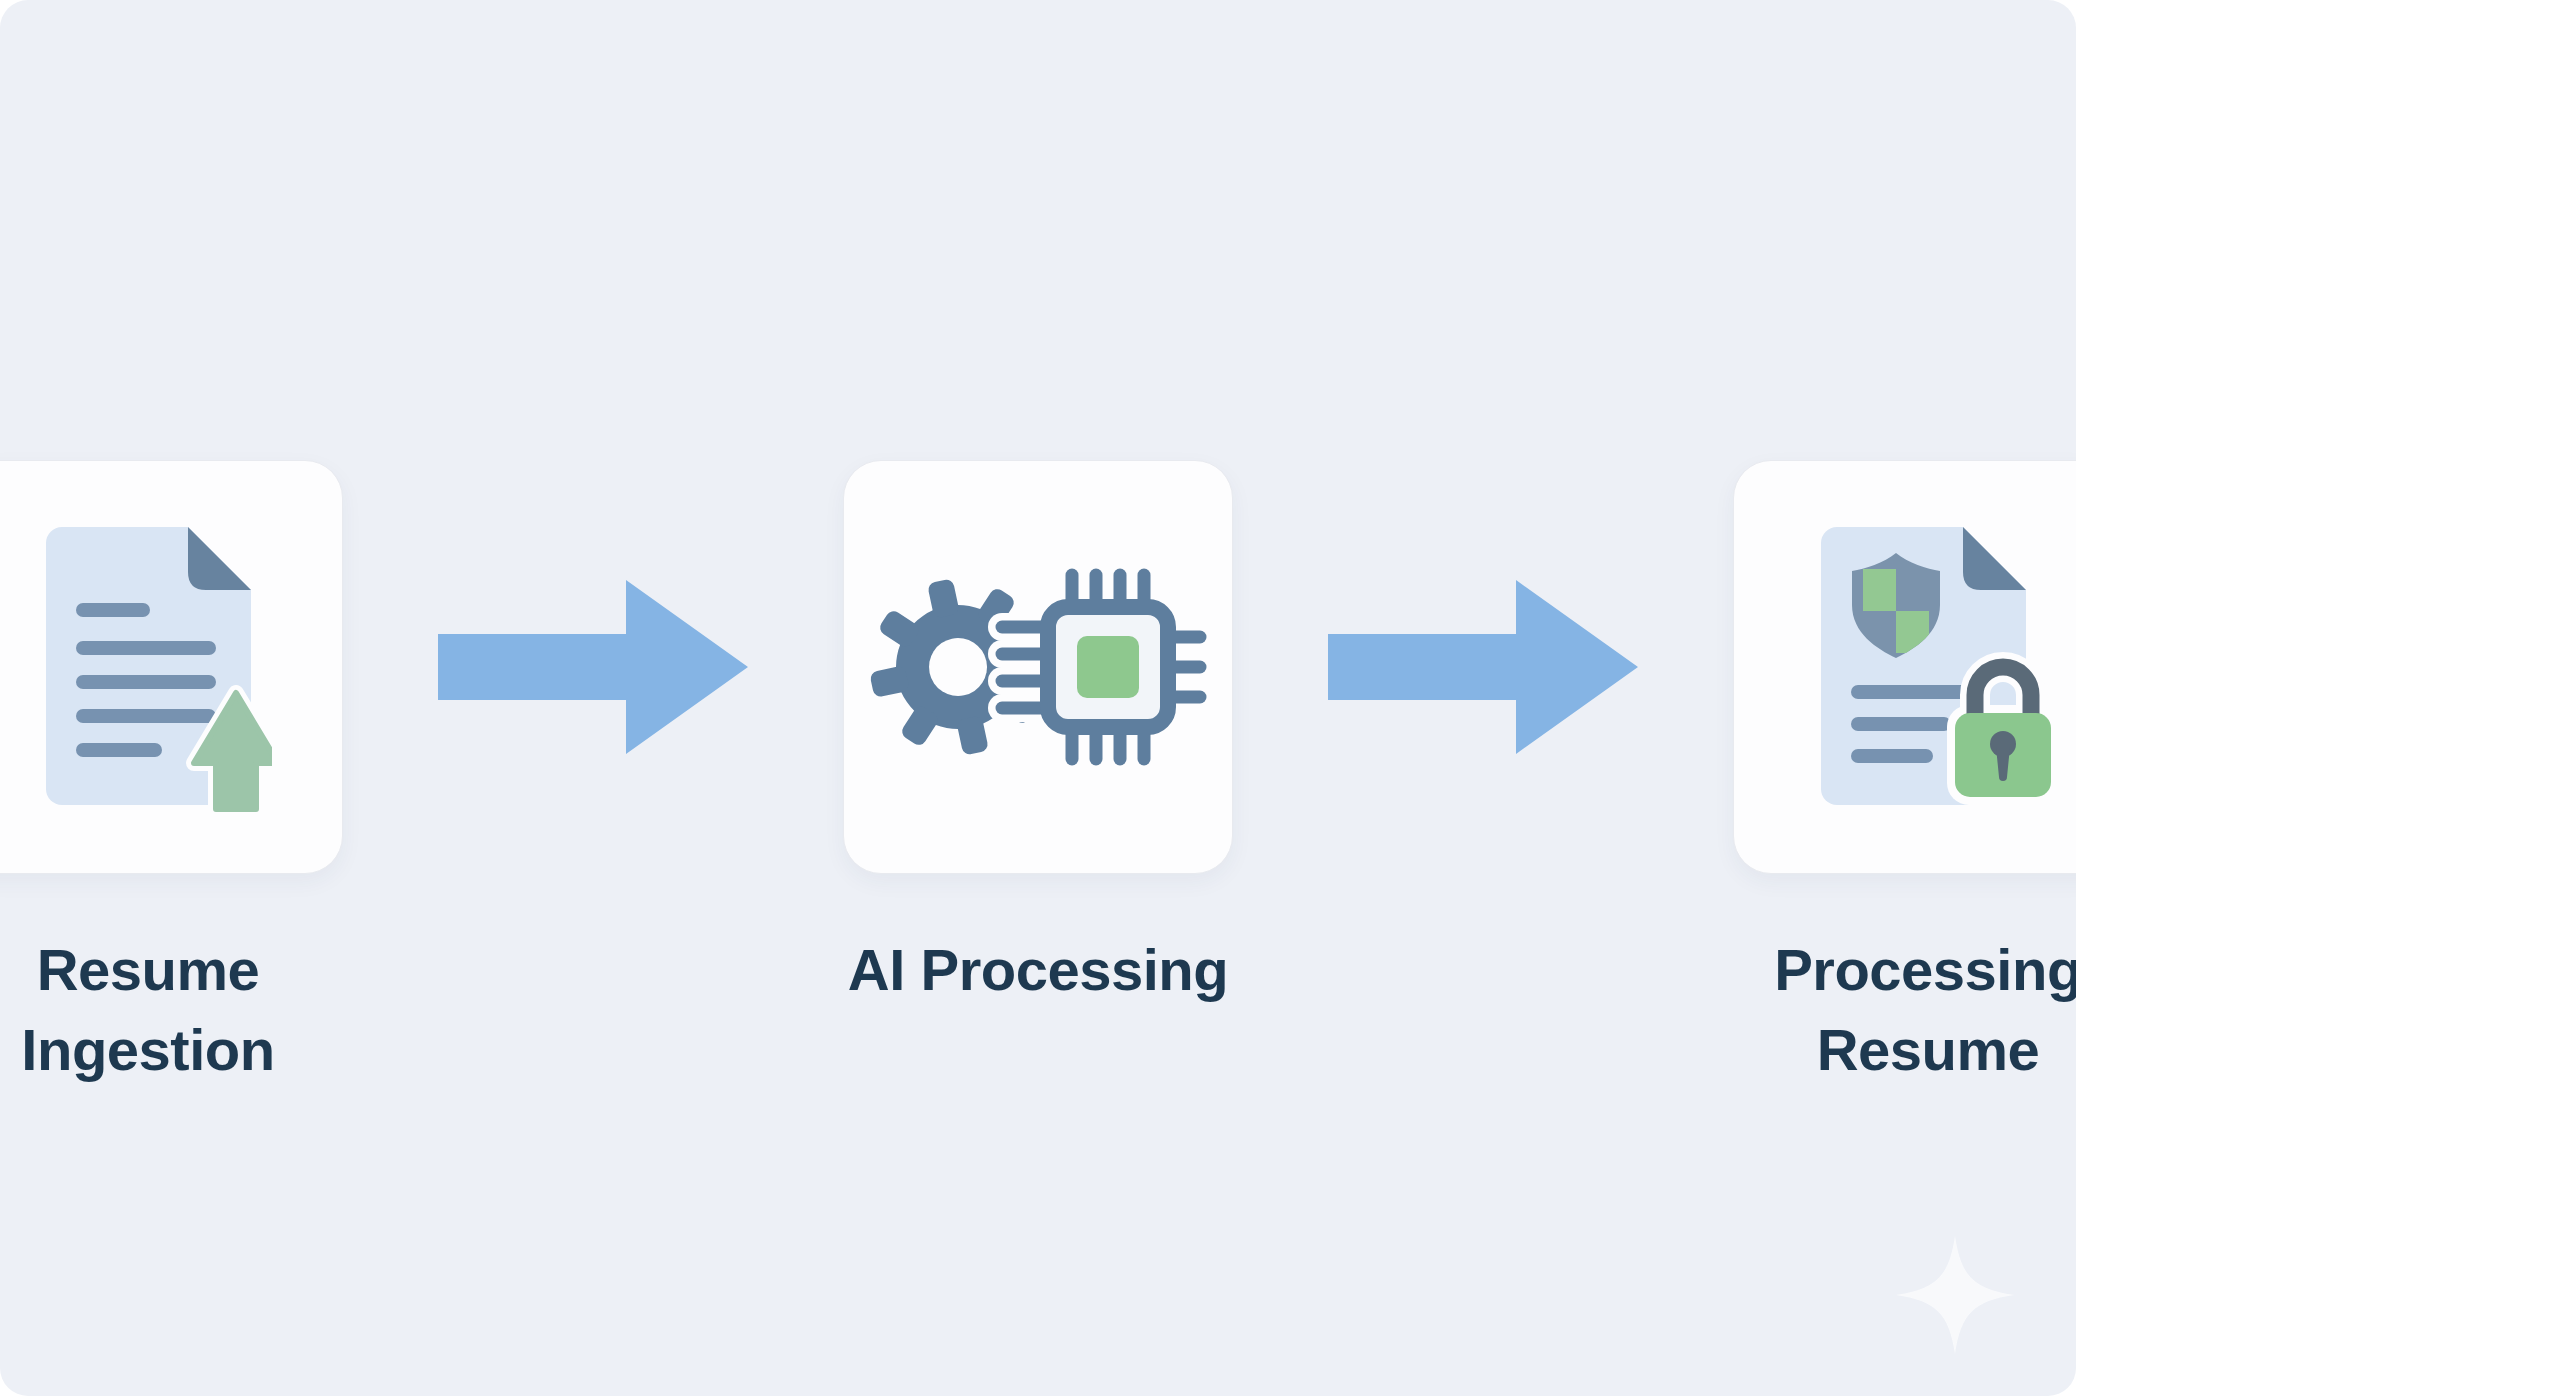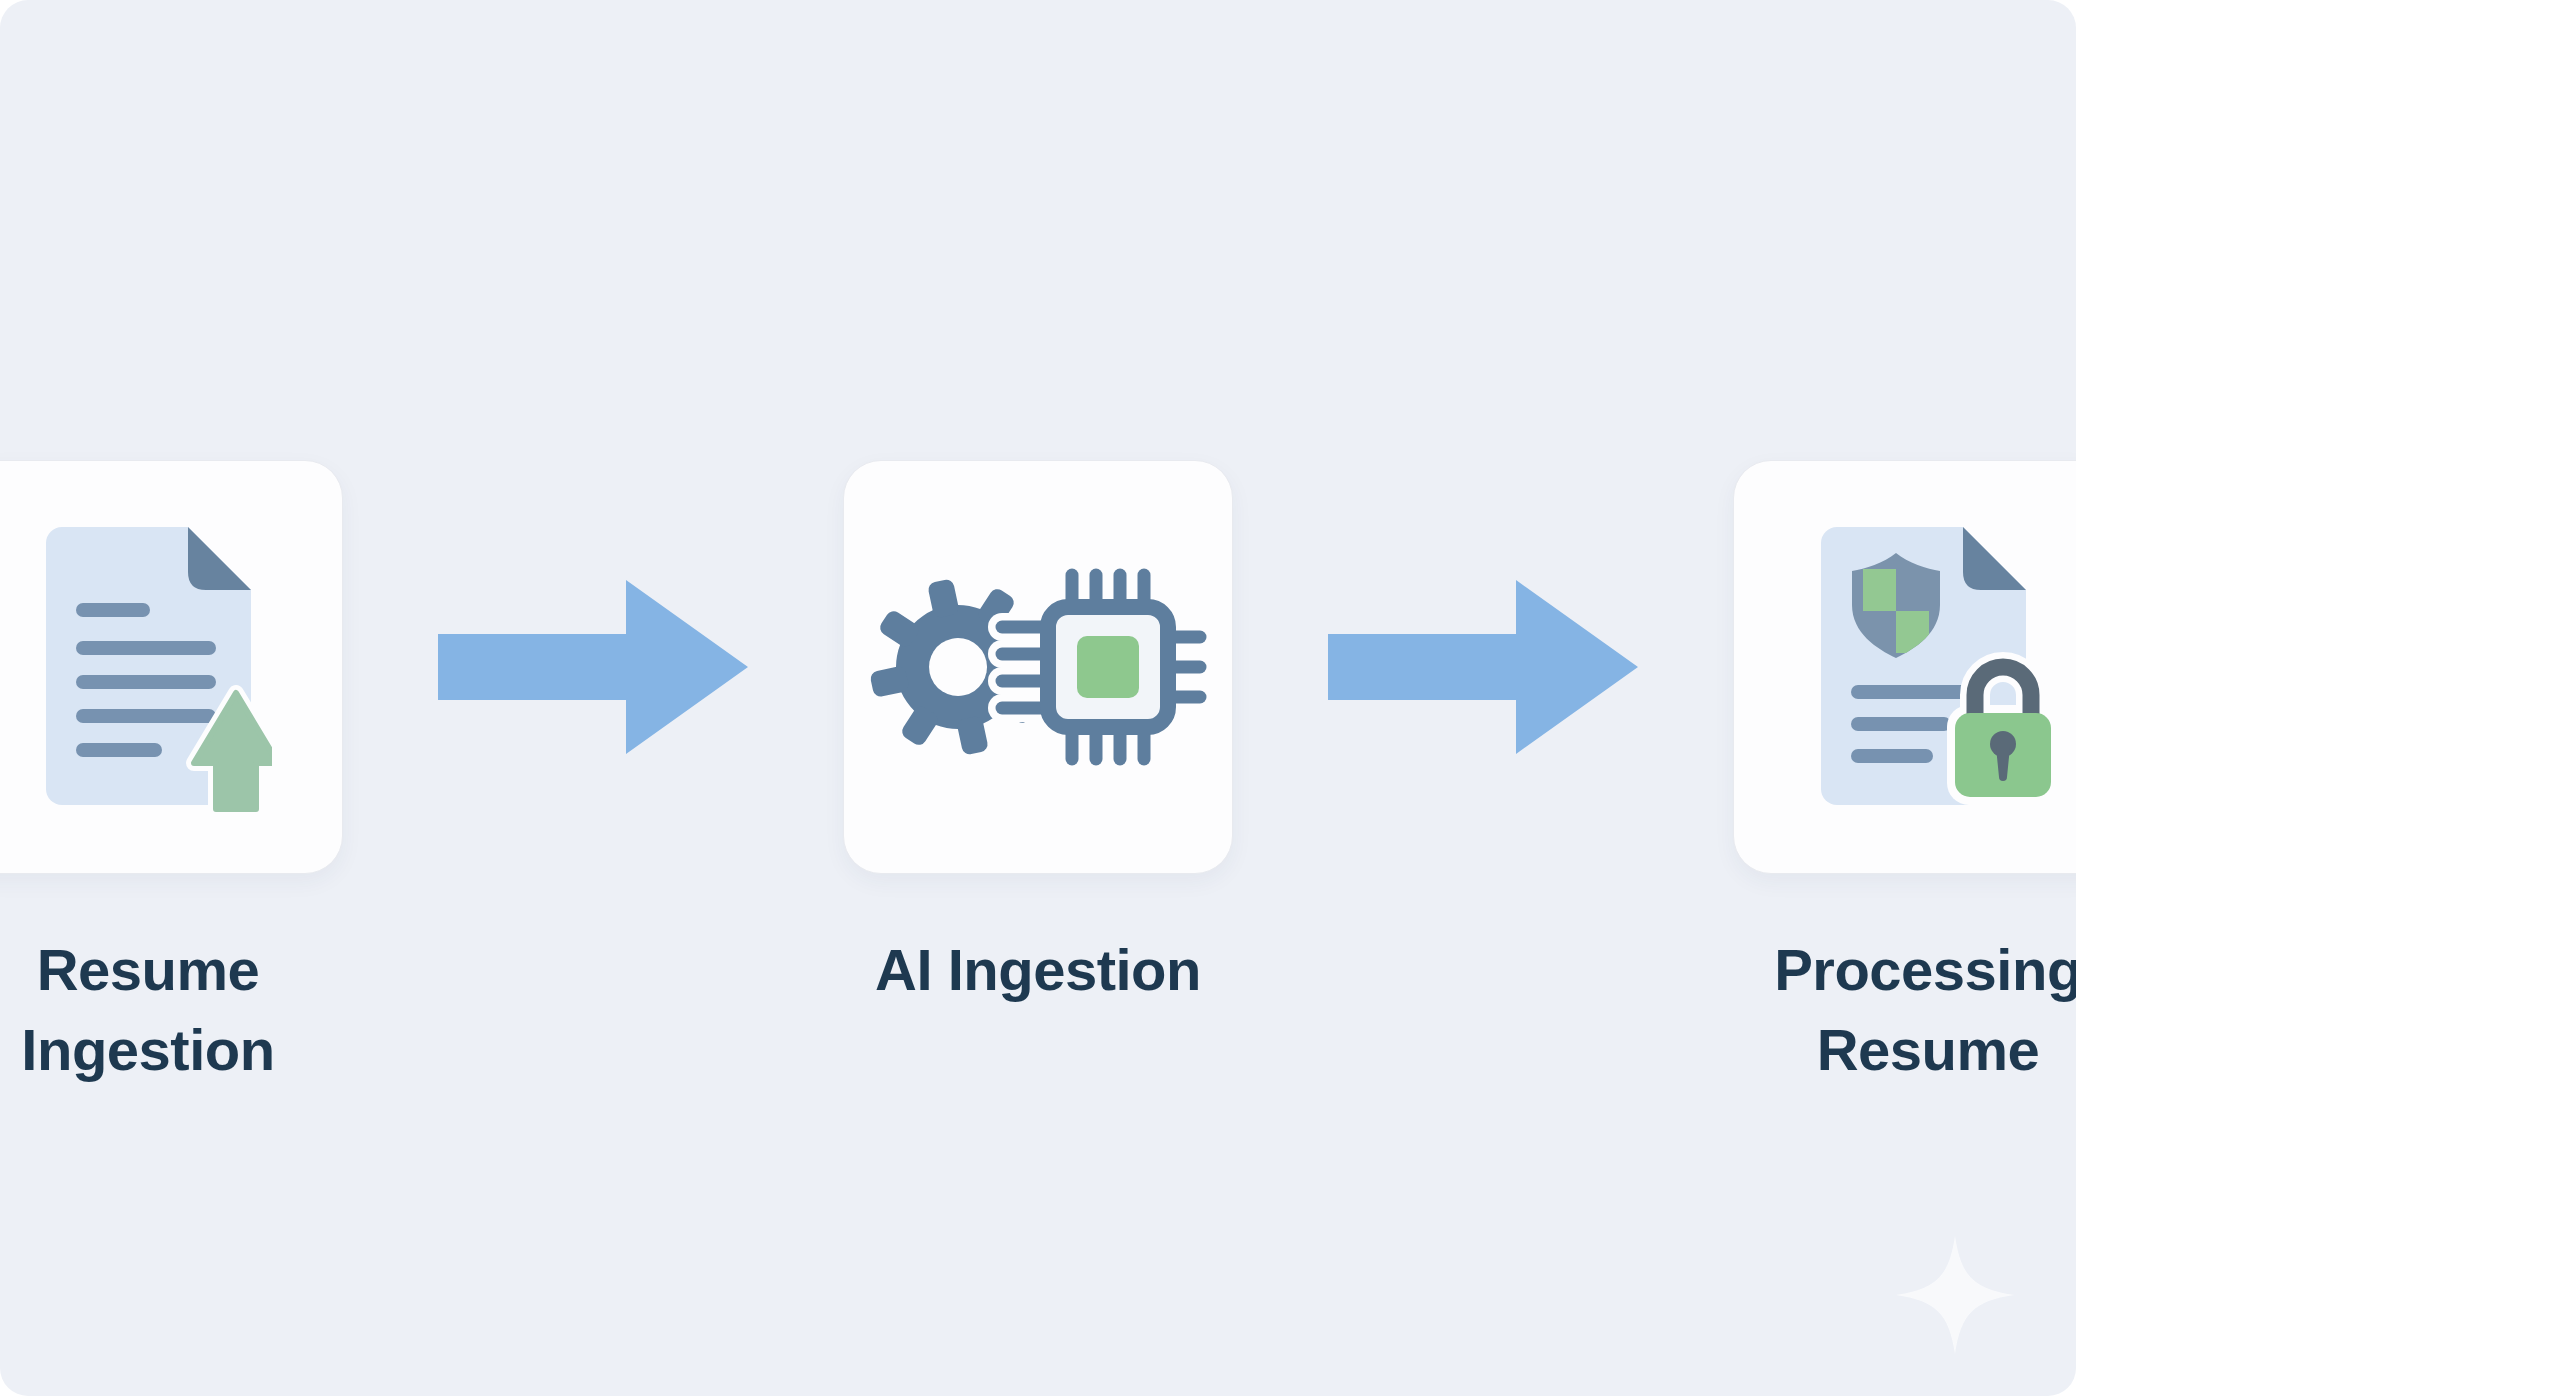--- a/index.html
+++ b/index.html
@@ -189,21 +189,21 @@
                 <path d="M300,140 H332"></path>
                 <path d="M300,170 H332"></path>
             </g>
           </g>
 
           <rect class="f-panel s-blue" x="180" y="80" width="120" height="120" rx="20" stroke-width="16"></rect>
 
           <rect class="f-core" x="209" y="109" width="62" height="62" rx="10"></rect>
         </svg>
       </div>
-      <div class="label">AI Ingestion</div>
+      <div class="label">AI Processing</div>
     </div>
 
     <div class="arrow-wrap">
       <svg width="310" height="180" viewBox="0 0 310 180">
         <path class="f-arrow" d="M0,57 H188 V3 L310,90 L188,177 V123 H0 Z"></path>
       </svg>
     </div>
 
     <div class="step">
       <div class="card">

